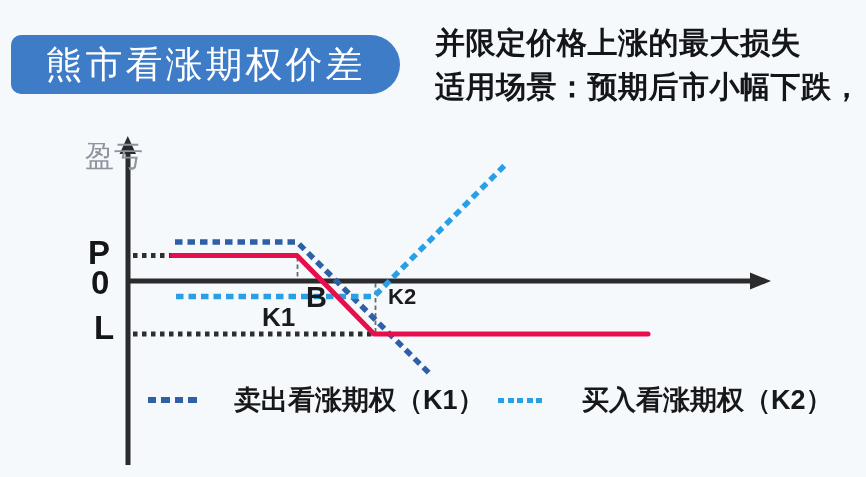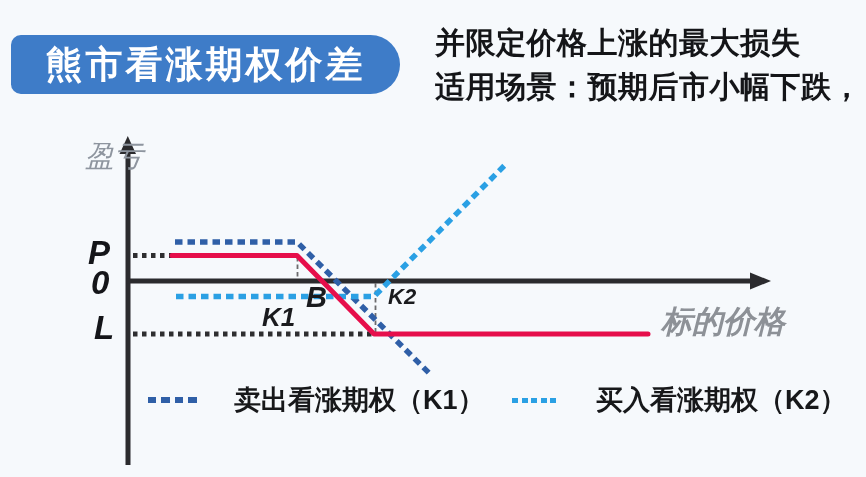--- a/index.html
+++ b/index.html
@@ -8,54 +8,54 @@
     position:relative; width:866px; height:477px;
     background:#f6f9fc; overflow:hidden;
   }
   
   .badge {
     position:absolute; left:11px; top:35px; width:389px; height:59px;
     background:#3e7cc8; border-radius:10px 30px 30px 10px;
     display:flex; align-items:center; justify-content:center;
   }
   .badge span {
-    color:#ffffff; font-size:37px; font-weight:700; letter-spacing:3px;
+    color:#ffffff; font-size:37px; font-weight:400; letter-spacing:3px;
     white-space:nowrap;
   }
   .scenario {
     position:absolute; left:435px; top:21px;
     font-size:30px; font-weight:700; color:#141518;
     line-height:44px; letter-spacing:0.5px; white-space:nowrap;
   }
   
   svg.chart { position:absolute; left:0; top:0; width:866px; height:477px; }
   .axis   { stroke:#2b2b2e; stroke-width:5; fill:none; stroke-linecap:butt; }
   .arrow  { fill:#2b2b2e; stroke:none; }
   .dot-guide    { stroke:#2e2e30; stroke-width:5; stroke-dasharray:4.5 4.5; fill:none; }
   .strike-guide { stroke:#6b6b6d; stroke-width:1.8; stroke-dasharray:4.5 3; fill:none; }
   .ln       { fill:none; stroke-width:5.5; stroke-dasharray:7.5 5; stroke-linecap:butt; stroke-linejoin:miter; }
   .ln.solid { stroke-dasharray:none; stroke-width:5; stroke-linecap:round; stroke-linejoin:round; }
   
-  .lbl { position:absolute; white-space:nowrap;font-style:italic; }
+  .lbl { position:absolute; white-space:nowrap; }
   .ylab { left:85px;  top:139px; width:34px; font-size:29px; line-height:35px;
           color:#8e959f; font-weight:500; text-align:center; word-break:break-all; }
   .ytick { font-size:33px; font-weight:700; color:#141519; line-height:33px; }
   .yp   { left:88px;  top:236px; }
   .y0   { left:91px;  top:266px; }
   .yl   { left:94px;  top:311px; }
   .mark { font-weight:700; color:#1a1b1e; }
   .k1   { left:262px; top:257px; font-size:26px;margin-top:45px; }
   .b    { left:306px; top:281px; font-size:29px; }
   .k2   { left:388px; top:284px; font-size:22px; }
   .xlab { left:661px; top:301px; font-size:31px; font-weight:700; color:#8d9197; }
   
   .lg { position:absolute; display:flex; align-items:center; height:32px;
         font-size:27px; font-weight:700; color:#17181a; white-space:nowrap;gap:26px; }
   .lg1 { left:148px; top:384px; }
-  .lg2 { left:512px; top:384px; }
+  .lg2 { left:498px; top:384px; }
   .lg3 { left:151px; top:431px; }
   .sw { margin-right:11px; flex:none; }
   .sw-dark  { width:49px; height:5.5px;
               background:repeating-linear-gradient(90deg,#2f5fa7 0 8.5px,transparent 8.5px 13.5px); }
   .sw-light { width:47px; height:5px;
               background:repeating-linear-gradient(90deg,#2aa0e4 0 6px,transparent 6px 9.6px); }
   .sw-red   { width:44px; height:5px; background:#e60e4b; border-radius:3px; }
 </style>
 </head>
 <body>
@@ -87,21 +87,20 @@
     <polyline class="ln solid" points="172,255.5 297,255.5 374,334 648,334" stroke="#e60e4b"></polyline>
   </svg>
 
   <div class="lbl ylab">盈亏</div>
   <div class="lbl ytick yp">P</div>
   <div class="lbl ytick y0">0</div>
   <div class="lbl ytick yl">L</div>
   <div class="lbl mark k1">K1</div>
   <div class="lbl mark b">B</div>
   <div class="lbl mark k2">K2</div>
-  <div class="lbl xlab">标的价格</div>
 
   <div class="lg lg1">
     <span class="sw sw-dark"></span>
     <span>卖出看涨期权（K1）</span>
   </div>
   <div class="lg lg2">
     <span class="sw sw-light"></span>
     <span>买入看涨期权（K2）</span>
   </div>
 

